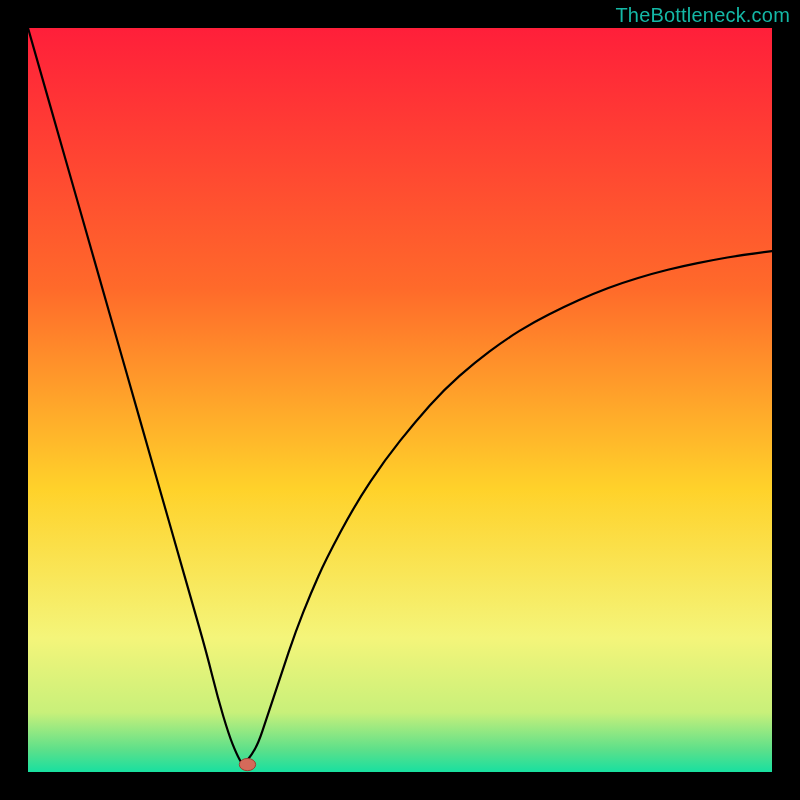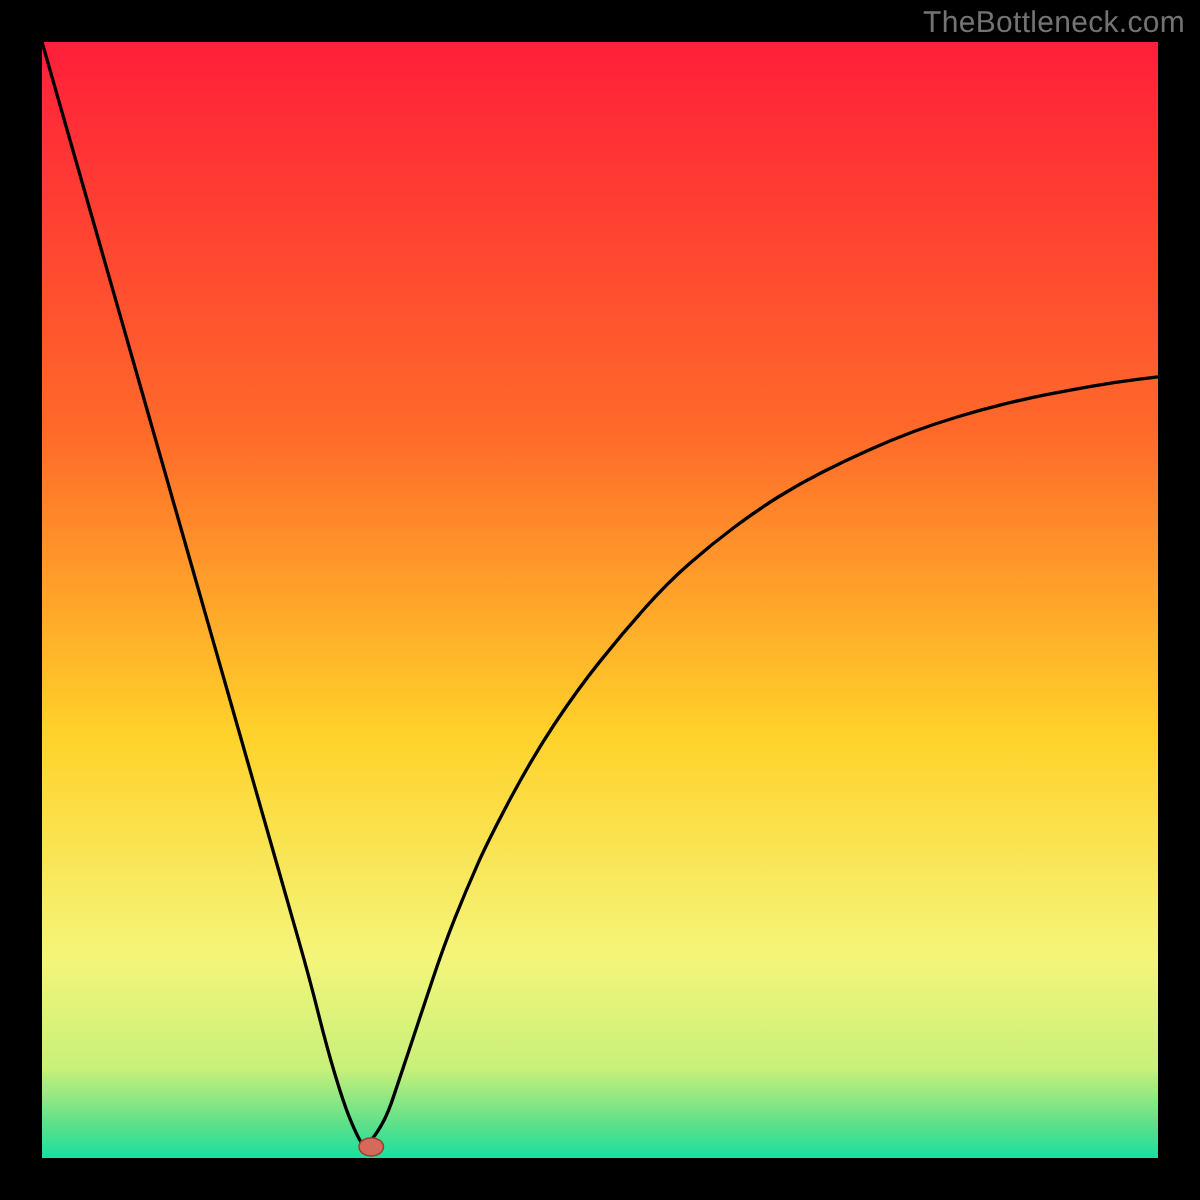--- a/index.html
+++ b/index.html
@@ -14,21 +14,21 @@
   .frame {
     position: relative;
     width: 800px;
     height: 800px;
     background: #000;
   }
   .watermark {
     position: absolute;
     top: 4px;
     right: 10px;
-    color: #737373;
+    color: #14b8a6;
     font-size: 20px;
     letter-spacing: 0.2px;
     z-index: 5;
     font-weight: 400;
   }
   .plot-area {
     position: absolute;
     left: 28px;
     top: 28px;
     width: 744px;

